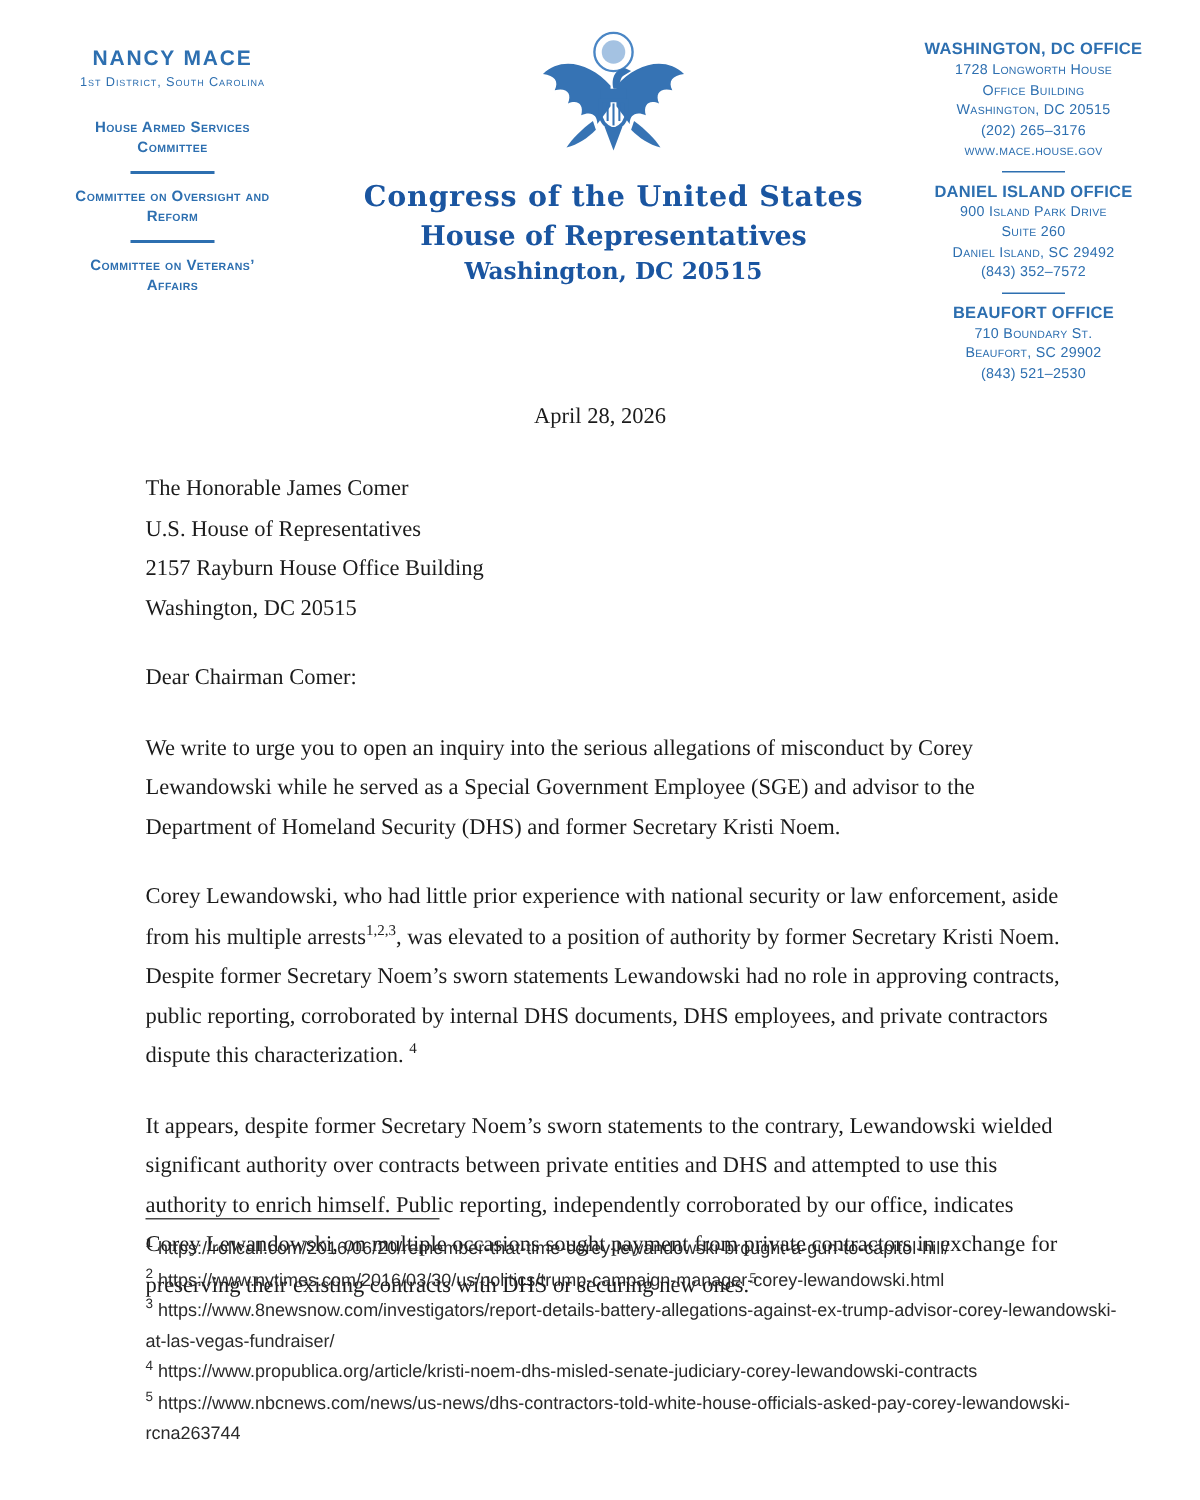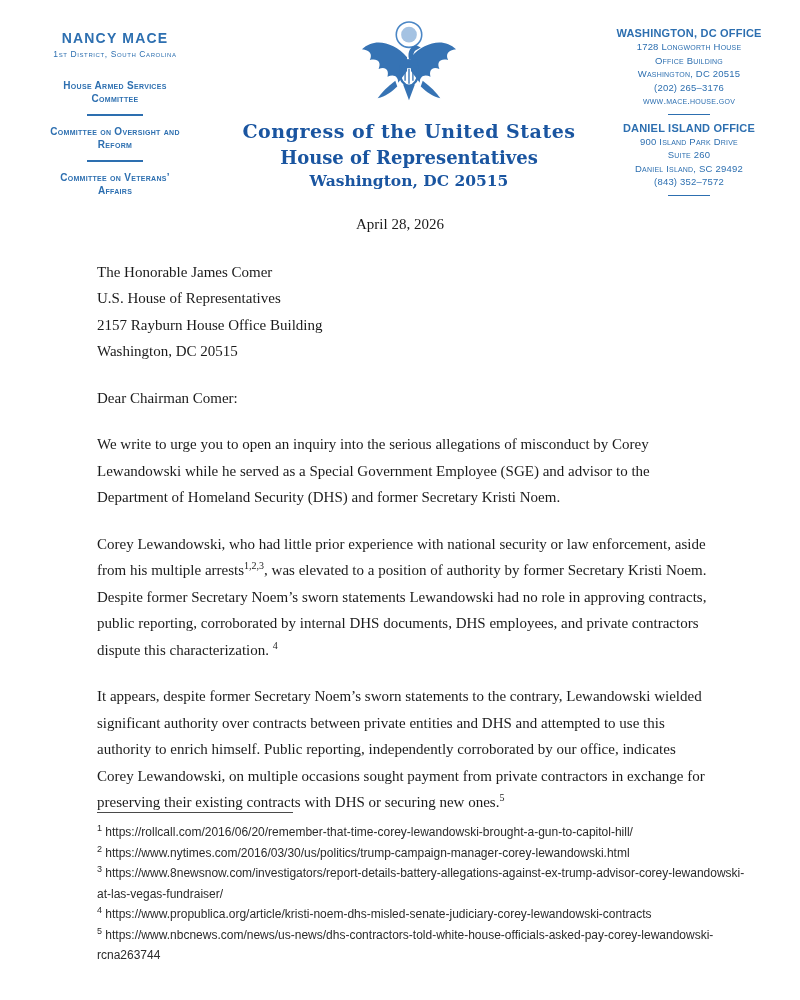--- a/index.html
+++ b/index.html
@@ -118,20 +118,26 @@
         </div>
         <div class="lh-divider small"></div>
         <div class="office">
           <div class="office-title">DANIEL ISLAND OFFICE</div>
           <div class="office-line">900 Island Park Drive</div>
           <div class="office-line">Suite 260</div>
           <div class="office-line">Daniel Island, SC 29492</div>
           <div class="office-line">(843) 352–7572</div>
         </div>
         <div class="lh-divider small"></div>
+        <div class="office">
+          <div class="office-title">BEAUFORT OFFICE</div>
+          <div class="office-line">710 Boundary St.</div>
+          <div class="office-line">Beaufort, SC 29902</div>
+          <div class="office-line">(843) 521–2530</div>
+        </div>
       </div>
 
   </div>
 
   <div class="date-line">April 28, 2026</div>
 
   <div class="content">
     <div id="recipient">
         <div class="recipient-line">The Honorable James Comer</div>
         <div class="recipient-line">U.S. House of Representatives</div>

